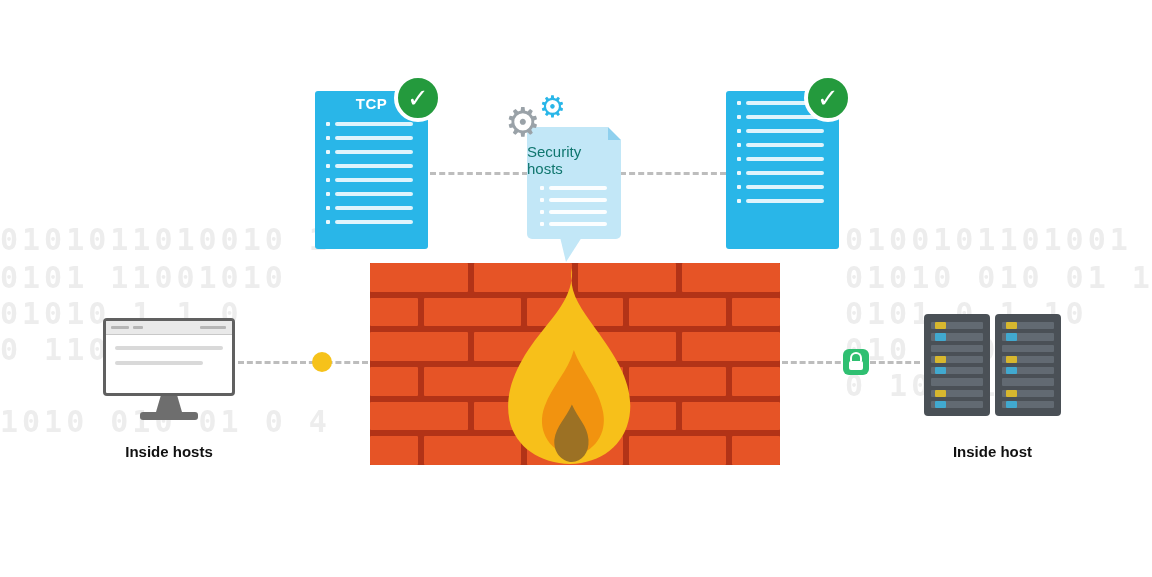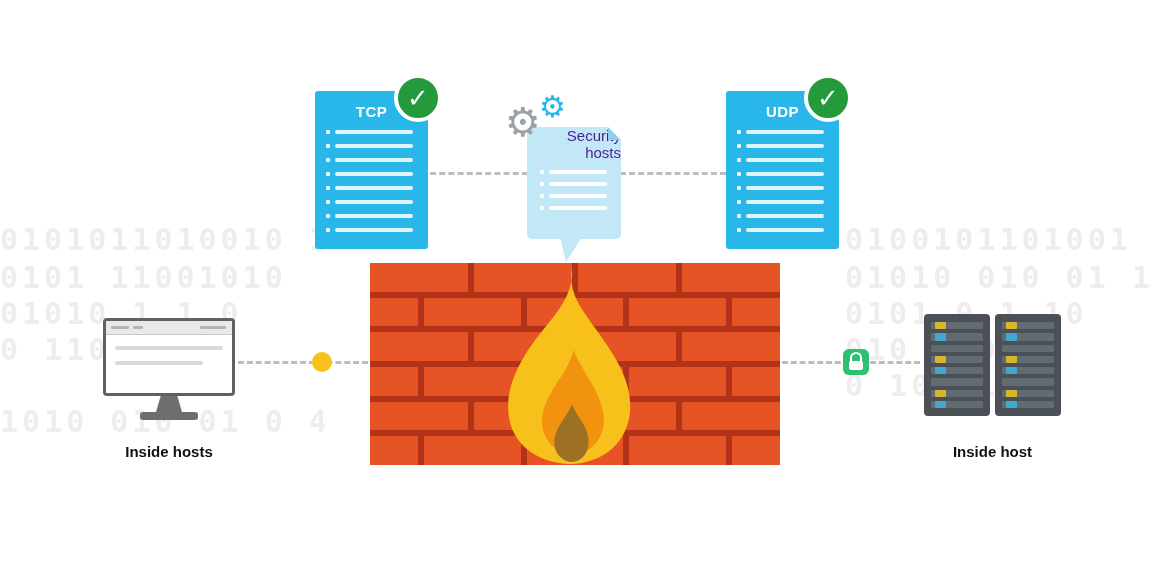--- a/index.html
+++ b/index.html
@@ -18,42 +18,42 @@
   *{margin:0;padding:0;box-sizing:border-box;}
   body{font-family:"Liberation Sans",sans-serif;background:#fff;}
   .stage{position:relative;width:1152px;height:577px;background:#fff;overflow:hidden;}
 
   
   .binary{position:absolute;font-family:"DejaVu Sans Mono",monospace;font-weight:bold;
     font-size:30px;color:#ededed;letter-spacing:4px;white-space:nowrap;z-index:0;user-select:none;}
 
   
   .doc{position:absolute;width:113px;height:158px;background:var(--doc-blue);border-radius:3px;z-index:2;}
-  .doc-title{color:#fff;font-weight:bold;font-size:15px;text-align:center;padding-top:12px;letter-spacing:.5px;}
+  .doc-title{color:#fff;font-weight:bold;font-size:15px;text-align:center;padding-top:4px;letter-spacing:.5px;}
   .doc-lines{margin-top:10px;display:flex;flex-direction:column;gap:10px;padding-left:11px;}
   .line-row{display:flex;align-items:center;gap:5px;}
   .line-dot{width:4px;height:4px;background:rgba(255,255,255,.9);border-radius:1px;flex:none;}
   .line-bar{width:78px;height:4px;background:rgba(255,255,255,.85);border-radius:2px;}
   .bubble-line .line-bar{width:58px;background:rgba(255,255,255,.95);}
   .bubble-line .line-dot{background:rgba(255,255,255,.95);}
 
   
   .check{position:absolute;width:48px;height:48px;border-radius:50%;background:var(--check-green);
     border:4px solid #fff;z-index:3;display:flex;align-items:center;justify-content:center;
     color:#fff;font-family:"DejaVu Sans",sans-serif;font-size:26px;font-weight:bold;}
 
   
   .dash-h{position:absolute;border-top:3px dashed var(--dash);z-index:1;}
 
   
   .bubble{position:absolute;left:527px;top:127px;width:94px;height:112px;background:var(--bubble-blue);
     border-radius:5px;z-index:2;}
   .bubble-fold{position:absolute;right:0;top:0;width:0;height:0;
     border-bottom:13px solid #8fd0ee;border-right:13px solid #fff;}
-  .bubble-text{text-align:right;font-size:15px;line-height:17px;color:#4c1d95;}
+  .bubble-text{margin-top:16px;text-align:left;font-size:15px;line-height:17px;color:#0f766e;}
   .bubble .doc-lines{margin-top:9px;padding-left:13px;gap:8px;}
   .bubble-tail{position:absolute;left:560px;top:237px;width:0;height:0;z-index:2;
     border-top:25px solid var(--bubble-blue);border-left:6px solid transparent;border-right:16px solid transparent;}
   .gears{position:absolute;left:503px;top:92px;z-index:3;width:90px;height:52px;}
   .gear{position:absolute;font-family:"DejaVu Sans",sans-serif;line-height:1;}
   .gear-gray{left:2px;top:10px;font-size:40px;color:#9aa2a8;}
   .gear-cyan{left:36px;top:0;font-size:30px;color:#29b6e8;}
 
   
   .wall{position:absolute;left:370px;top:263px;width:410px;height:202px;background:var(--mortar);
@@ -145,21 +145,20 @@
           <span class="line-dot"></span>
           <span class="line-bar"></span>
         </div>
       </div>
   </div>
   <div class="check" style="left:394px;top:74px">
     <span>✓</span>
   </div>
 
   <div class="doc" style="left:726px;top:91px">
-    <div class="doc-title">UDP</div>
     <div class="doc-lines">
         <div class="line-row">
           <span class="line-dot"></span>
           <span class="line-bar"></span>
         </div>
         <div class="line-row">
           <span class="line-dot"></span>
           <span class="line-bar"></span>
         </div>
         <div class="line-row">

